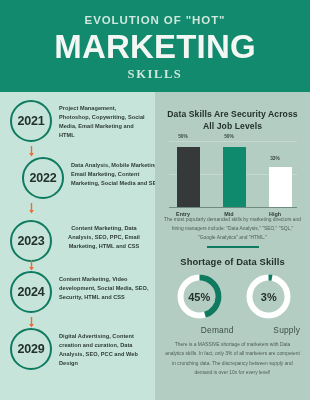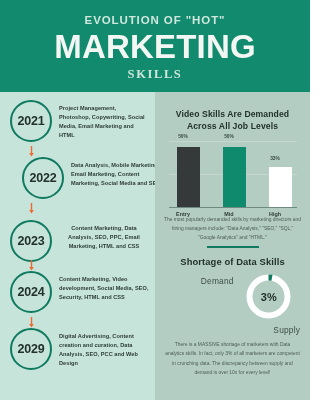--- a/index.html
+++ b/index.html
@@ -344,21 +344,21 @@
           <span class="tl-year">2029</span>
         </div>
         <div class="tl-text">Digital Advertising, Content creation and curation, Data Analysis, SEO, PCC and Web Design</div>
       </div>
 
     </div>
   </div>
 
   <div class="right-panel">
 
-    <div class="chart-title">Video Skills Are Demanded Across All Job Levels</div>
+    <div class="chart-title">Data Skills Are Security Across All Job Levels</div>
 
     <div class="bar-chart">
       <div class="grid-line" style="top:6px;"></div>
       <div class="grid-line" style="top:39px;"></div>
       <div class="axis-line"></div>
 
       <div class="bar-val" style="left:-6px; top:-1px;">50%</div>
       <div class="bar" id="bar0" style="left: 8px; height: 59.5833px; background: rgb(54, 57, 58);"></div>
       <div class="bar-cat" style="left:-6px;">Entry</div>
 
@@ -372,20 +372,27 @@
     </div>
 
     <div class="chart-caption">The most popularly demanded skills by marketing directors and hiring managers include: "Data Analysis," "SEO," "SQL," "Google Analytics" and "HTML."</div>
 
     <div class="divider"></div>
 
     <div class="donut-title">Shortage of Data Skills</div>
 
     <div class="donuts">
       <div class="donut-wrap">
+        <div class="donut">
+          <svg width="49" height="49" viewBox="0 0 49 49">
+            <circle cx="24.5" cy="24.5" r="19" fill="none" stroke="#ffffff" stroke-width="6"></circle>
+            <circle id="ring0" cx="24.5" cy="24.5" r="19" fill="none" stroke="#0f7a60" stroke-width="6" stroke-dasharray="53.72123437638546 65.65928646002666" transform="rotate(-90 24.5 24.5)"></circle>
+          </svg>
+          <div class="donut-val">45%</div>
+        </div>
         <div class="donut-label">Demand</div>
       </div>
 
       <div class="donut-wrap">
         <div class="donut">
           <svg width="49" height="49" viewBox="0 0 49 49">
             <circle cx="24.5" cy="24.5" r="19" fill="none" stroke="#ffffff" stroke-width="6"></circle>
             <circle id="ring1" cx="24.5" cy="24.5" r="19" fill="none" stroke="#0f7a60" stroke-width="6" stroke-dasharray="3.581415625092364 115.79910521131977" transform="rotate(-90 24.5 24.5)"></circle>
           </svg>
           <div class="donut-val">3%</div>

